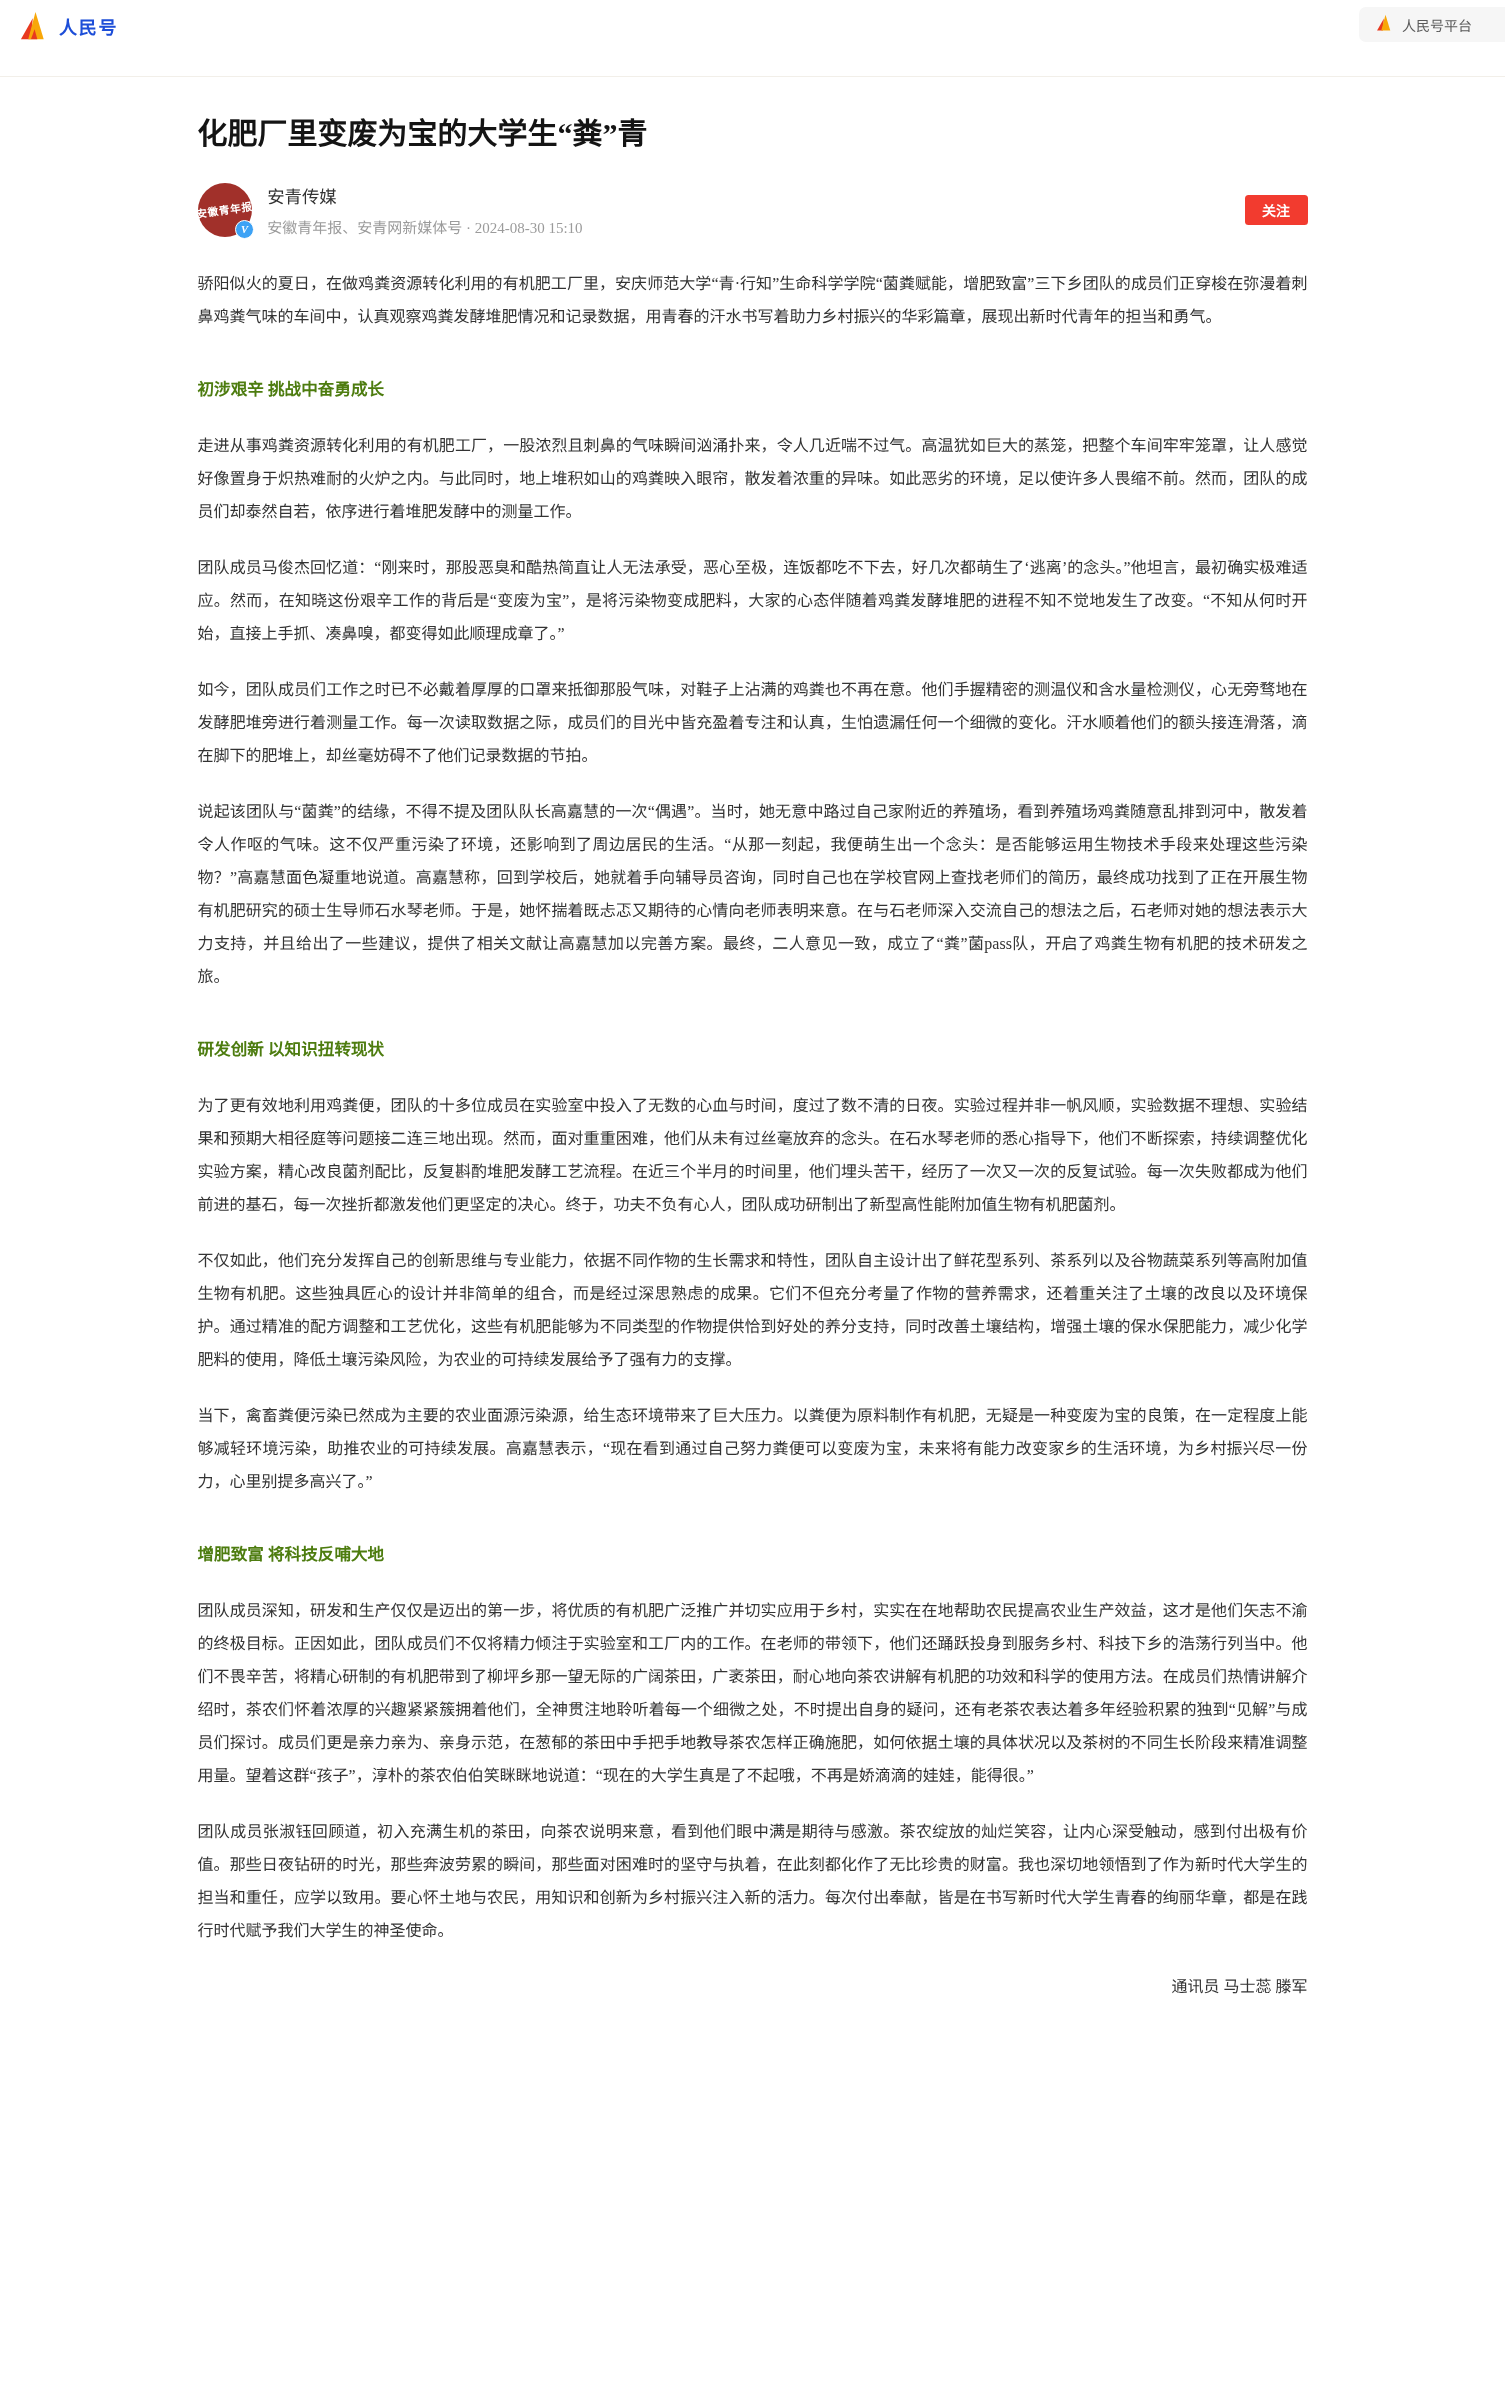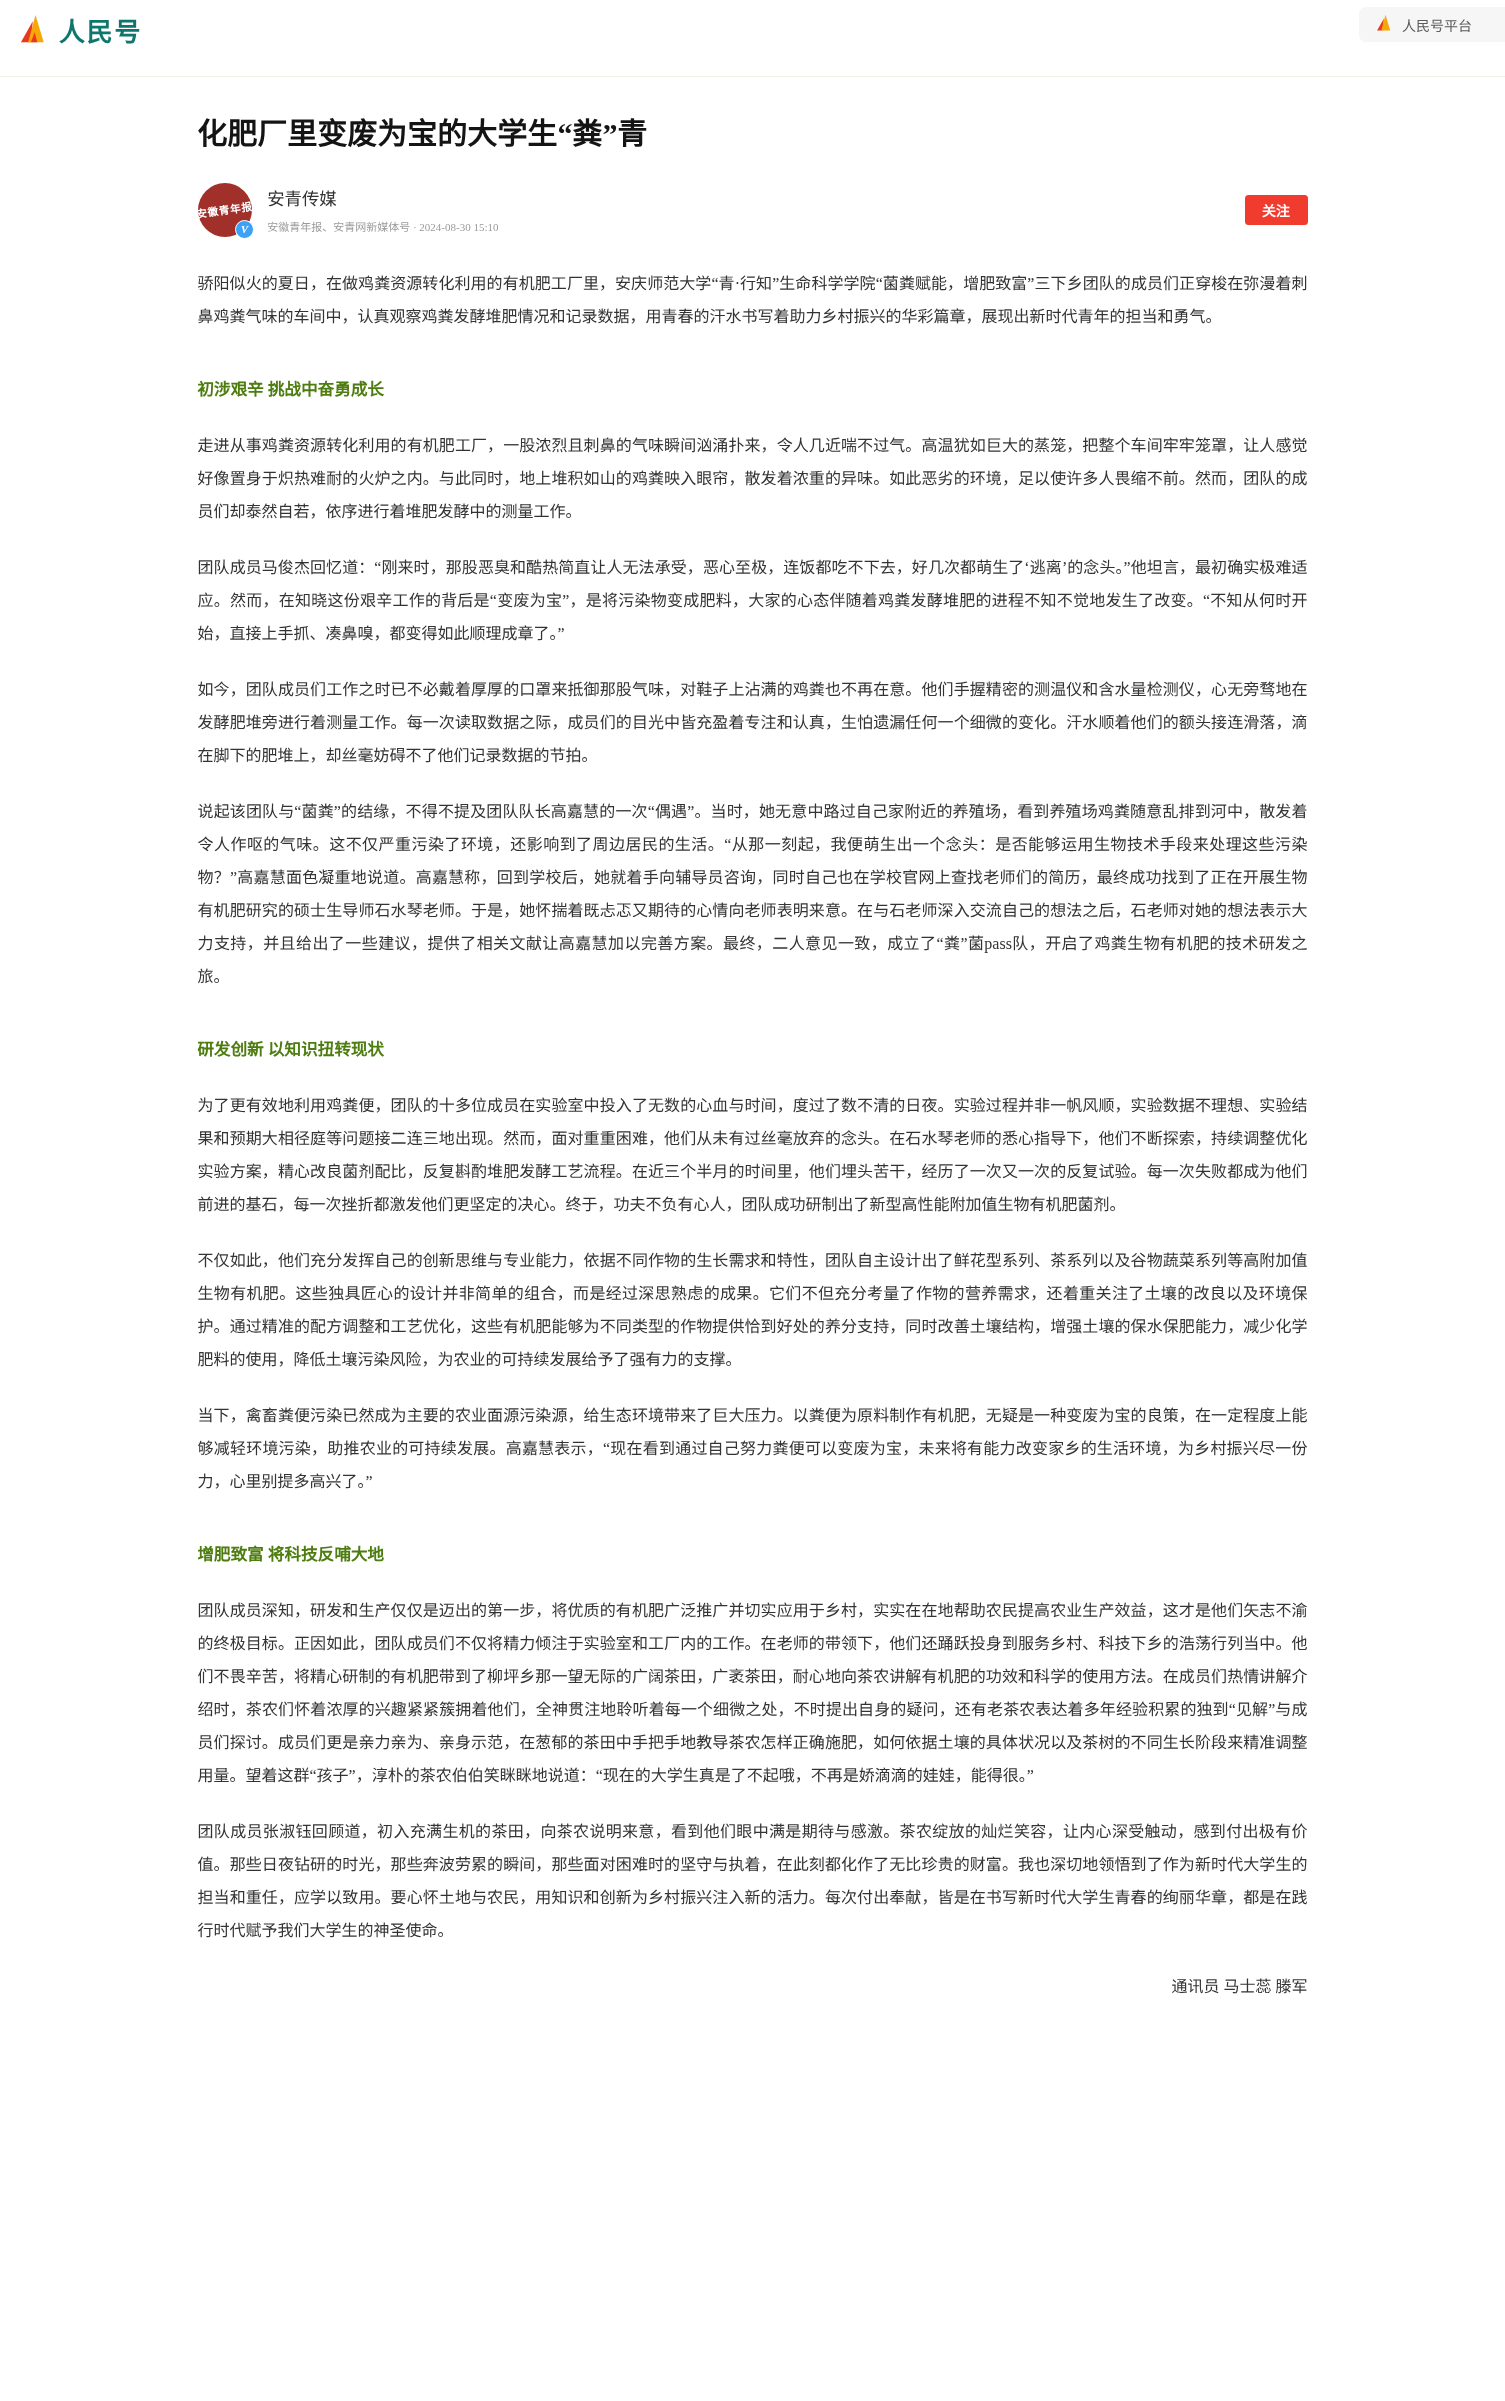--- a/index.html
+++ b/index.html
@@ -22,23 +22,23 @@
   .logo-wrap {
     position: absolute;
     left: 19px;
     top: 10.5px;
     display: flex;
     align-items: center;
     gap: 7px;
   }
   .logo-wrap svg { display: block; }
   .logo-text {
-    font-size: 26px;
-    font-weight: bold;
-    color: #0f766e;
+    font-size: 18px;
+    font-weight: bold;
+    color: #1d4ed8;
     letter-spacing: 1.7px;
   }
   .platform-btn {
     position: absolute;
     right: 0;
     top: 7px;
     height: 35px;
     padding: 0 33px 0 17.4px;
     background: #f6f6f6;
     border: none;
@@ -112,21 +112,21 @@
     font-style: italic;
   }
   .author-info { margin-left: 15.7px; }
   .author-name {
     font-size: 17.4px;
     color: #333;
     cursor: pointer;
   }
   .author-meta {
     margin-top: 8.7px;
-    font-size: 11px;
+    font-size: 15px;
     color: #9b9b9b;
   }
   .follow-btn {
     position: absolute;
     right: 0;
     top: 50%;
     transform: translateY(-50%);
     width: 63px;
     height: 30px;
     background: #f23b2f;

